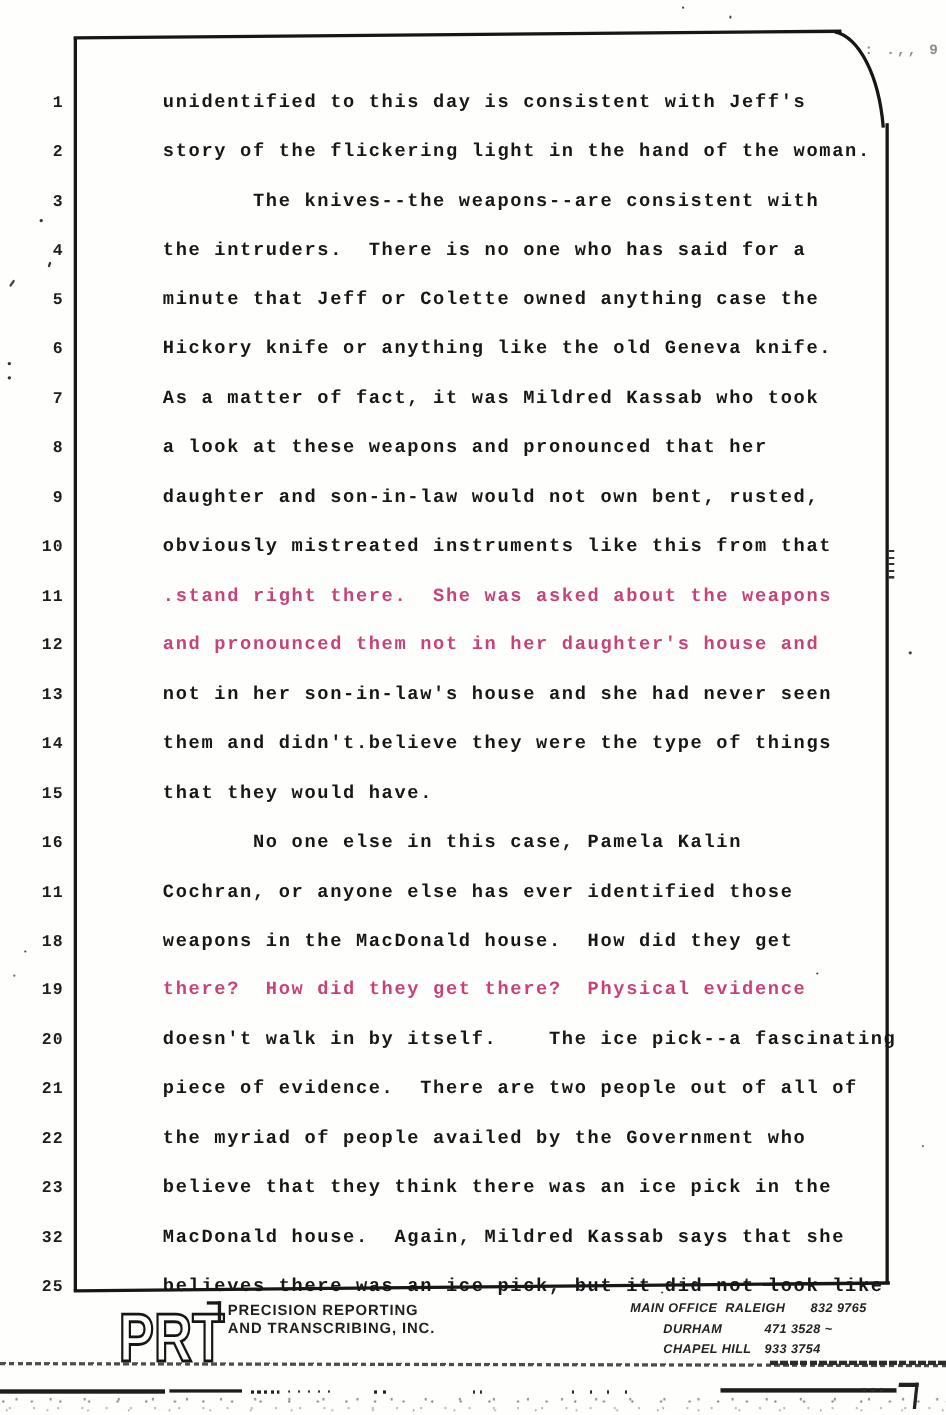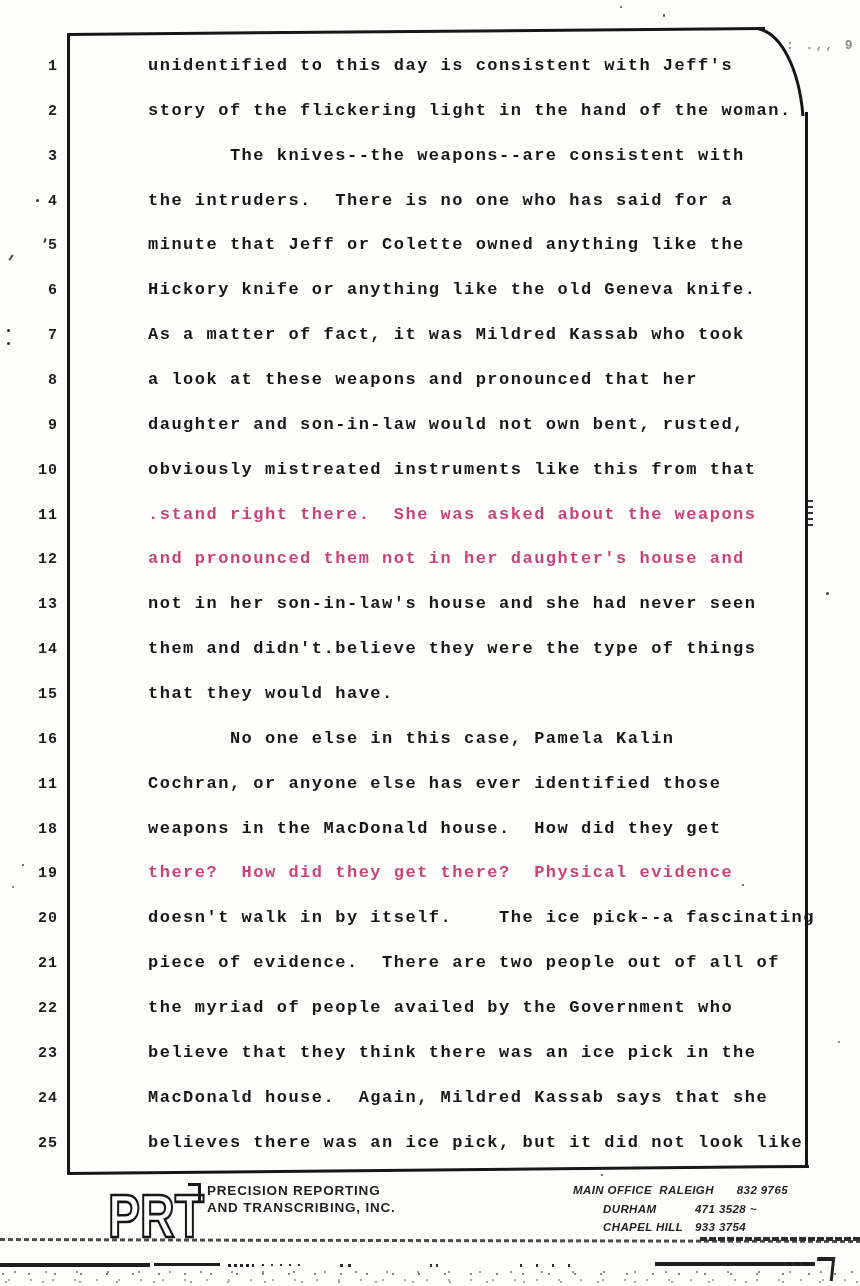--- a/index.html
+++ b/index.html
@@ -22,21 +22,21 @@
   
   .stamp{position:absolute;left:786px;top:38px;font:700 13px "Liberation Mono",monospace;
          color:#8a8a8a;letter-spacing:2px;}
 
   
   .rows{position:absolute;left:0;top:56px;width:830px;}
   .row{height:44.86px;display:flex;align-items:baseline;}
   .num{width:58px;text-align:right;font:700 15px "Liberation Mono",monospace;
        color:#1d1d1d;letter-spacing:1px;flex:none;}
   .txt{margin-left:90px;font:700 17px "Liberation Mono",monospace;color:#171717;
-       letter-spacing:1.5px;white-space:pre;}
+       letter-spacing:1.5px;white-space:pre;margin-top:28px;}
   .row.faded .txt{color:#be185d;opacity:.82;filter:blur(0.3px);}
 
   
   .logo-wrap{position:absolute;left:106px;top:1179px;}
   .logo-bracket{position:absolute;left:188px;top:1183px;width:10px;height:16px;
        border-top:3px solid #1a1a1a;border-right:3px solid #1a1a1a;}
   .company{position:absolute;left:207px;top:1182px;font:700 13.5px "Liberation Sans",sans-serif;
        color:#1f1f1f;letter-spacing:0.8px;line-height:17px;}
   .offices{position:absolute;left:573px;top:1181px;width:215px;
        font:700 11.5px "Liberation Sans",sans-serif;color:#222;letter-spacing:0.4px;}
@@ -93,21 +93,21 @@
     <div class="row">
         <span class="num">3</span>
         <span class="txt">       The knives--the weapons--are consistent with</span>
       </div>
     <div class="row">
         <span class="num">4</span>
         <span class="txt">the intruders.  There is no one who has said for a</span>
       </div>
     <div class="row">
         <span class="num">5</span>
-        <span class="txt">minute that Jeff or Colette owned anything like the</span>
+        <span class="txt">minute that Jeff or Colette owned anything case the</span>
       </div>
     <div class="row">
         <span class="num">6</span>
         <span class="txt">Hickory knife or anything like the old Geneva knife.</span>
       </div>
     <div class="row">
         <span class="num">7</span>
         <span class="txt">As a matter of fact, it was Mildred Kassab who took</span>
       </div>
     <div class="row">
@@ -168,21 +168,21 @@
       </div>
     <div class="row">
         <span class="num">22</span>
         <span class="txt">the myriad of people availed by the Government who</span>
       </div>
     <div class="row">
         <span class="num">23</span>
         <span class="txt">believe that they think there was an ice pick in the</span>
       </div>
     <div class="row">
-        <span class="num">24</span>
+        <span class="num">32</span>
         <span class="txt">MacDonald house.  Again, Mildred Kassab says that she</span>
       </div>
     <div class="row">
         <span class="num">25</span>
         <span class="txt">believes there was an ice pick, but it did not look like</span>
       </div>
   </div>
 
   <div class="logo-wrap">
     <svg width="104" height="70">

